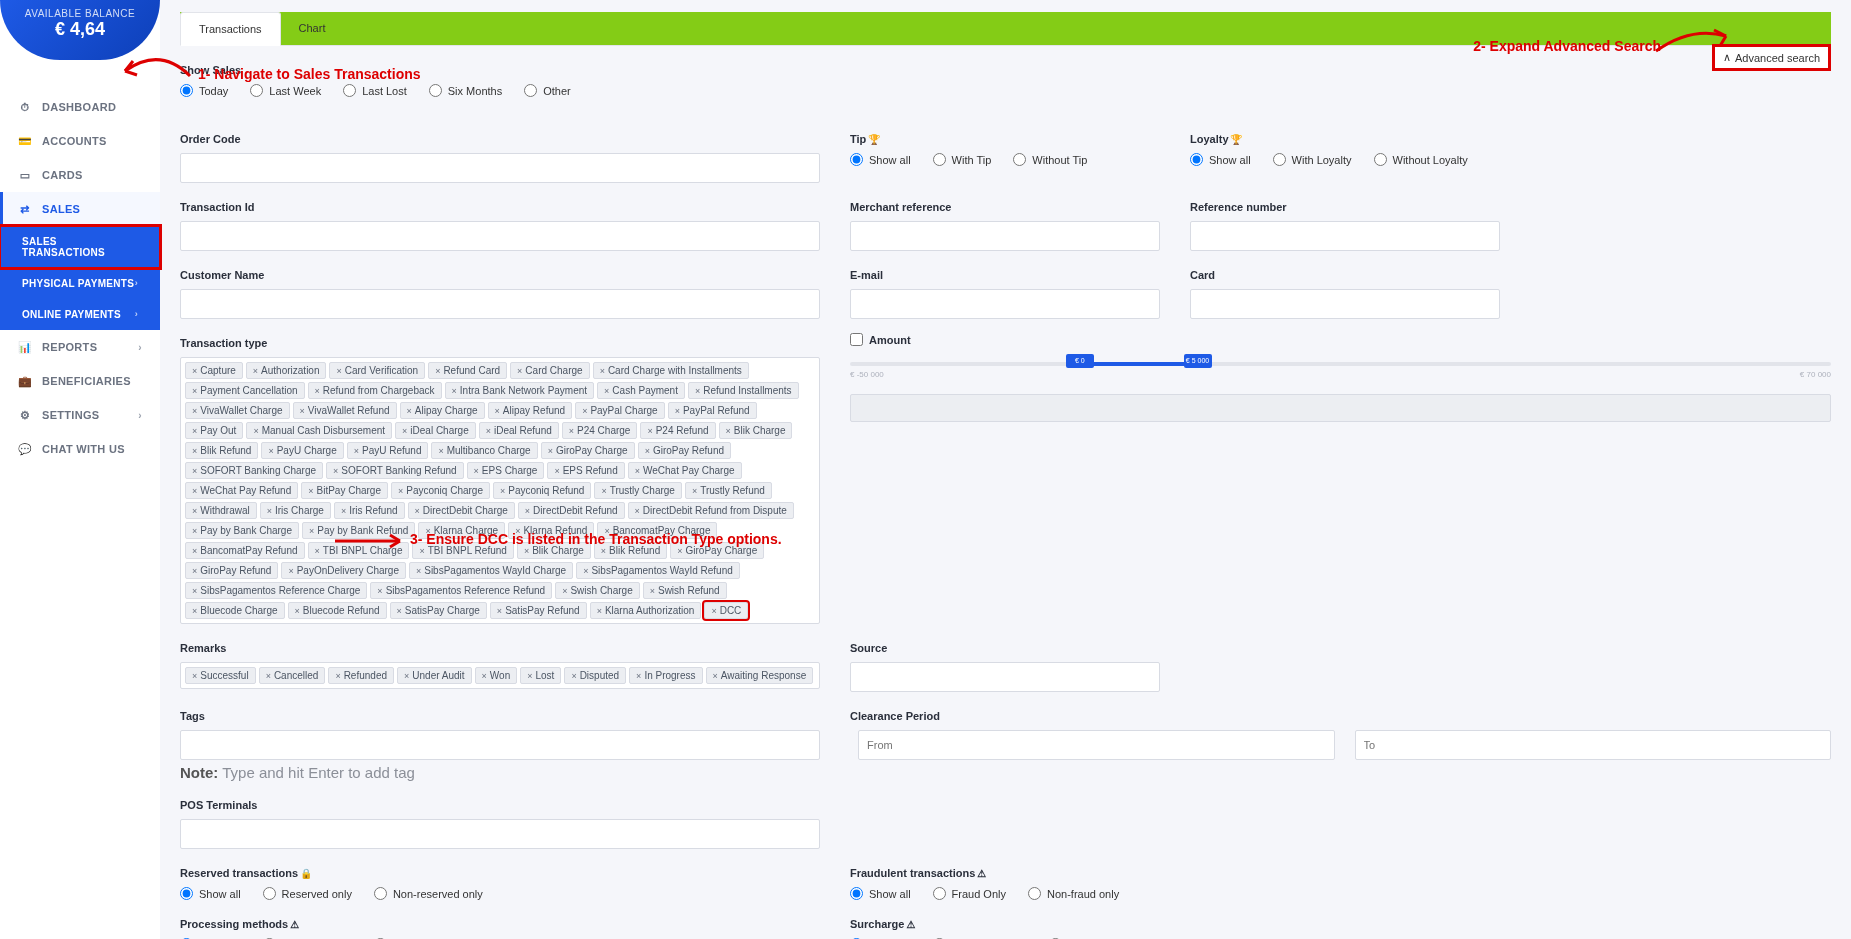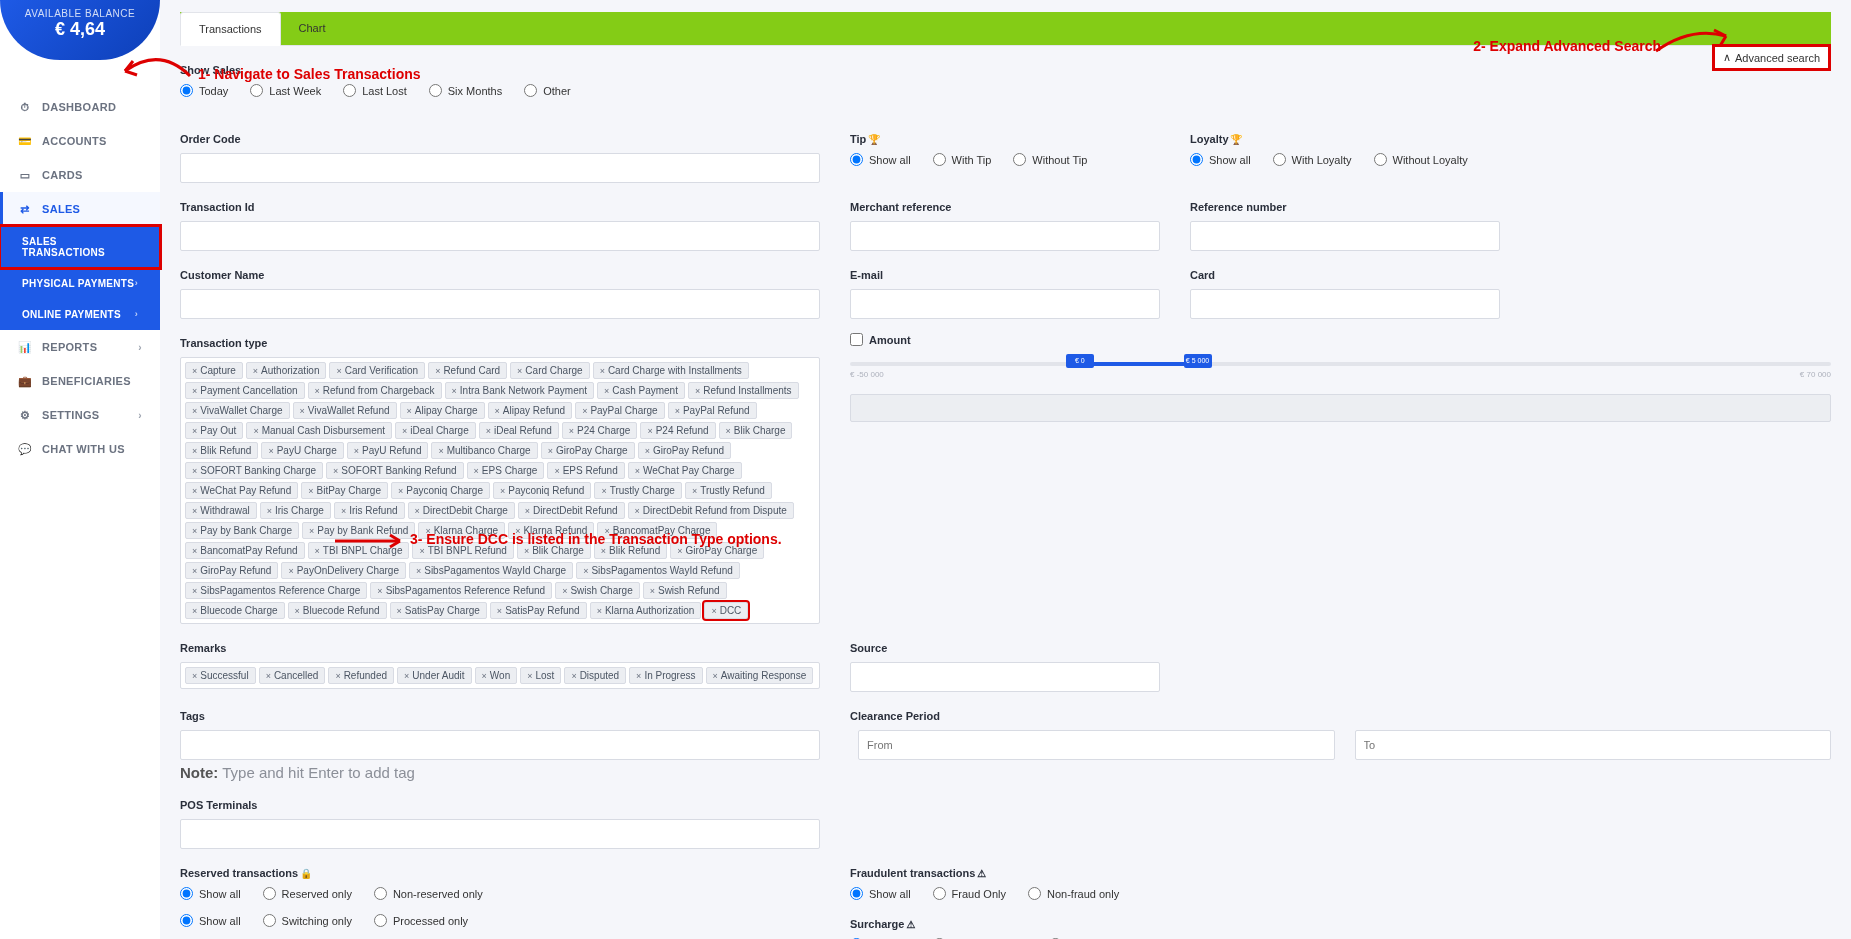--- a/index.html
+++ b/index.html
@@ -408,20 +408,21 @@
               <label class="radio">
                 <input type="radio" name="fraud" style="">
                 <span>Non-fraud only</span>
               </label>
             </div>
         </div>
       </div>
 
       <div class="row">
         <div class="col-a">
+          <div class="section-label warn-ico">Processing methods</div>
           <div class="radios" id="processing-radios">
               <label class="radio">
                 <input type="radio" name="processing" checked="" style="">
                 <span>Show all</span>
               </label>
               <label class="radio">
                 <input type="radio" name="processing" style="">
                 <span>Switching only</span>
               </label>
               <label class="radio">

